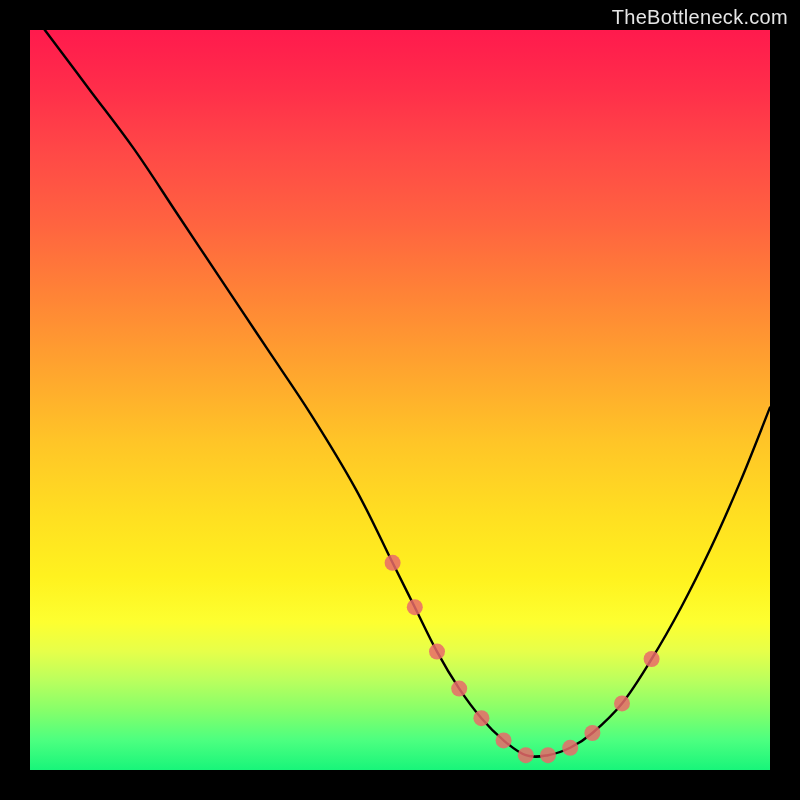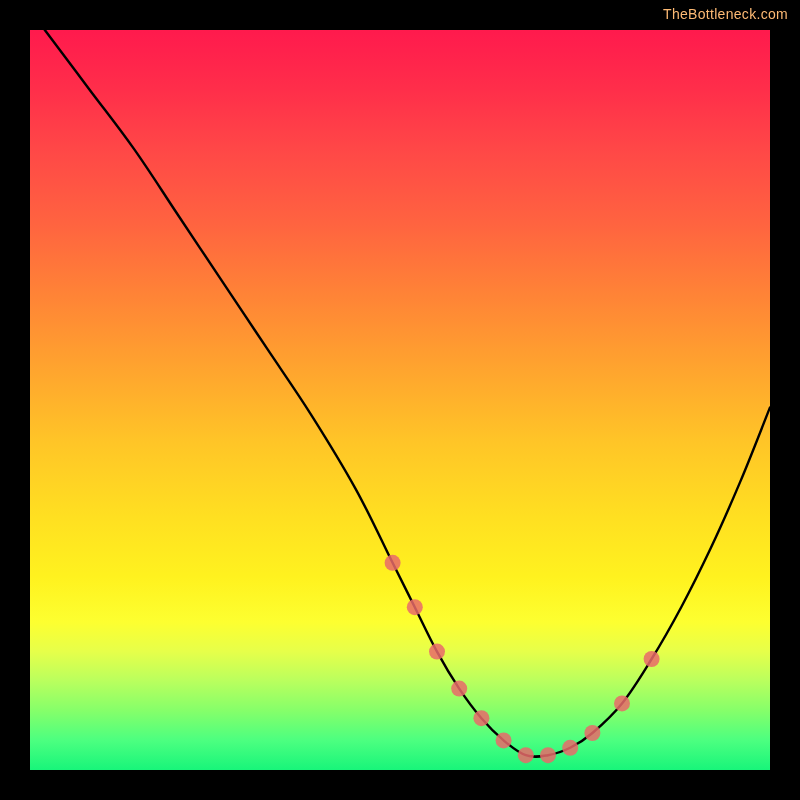--- a/index.html
+++ b/index.html
@@ -47,22 +47,22 @@
     left: 0;
     top: 0;
     width: 740px;
     height: 740px;
     overflow: visible;
   }
   .watermark {
     position: absolute;
     top: 6px;
     right: 12px;
-    color: #fdba74;
-    font-size: 14px;
+    color: #e5e5e5;
+    font-size: 20px;
     font-weight: 400;
     letter-spacing: 0.3px;
     user-select: none;
   }
 </style>
 </head>
 <body>
 
 <div class="stage">
   <div class="watermark">TheBottleneck.com</div>

